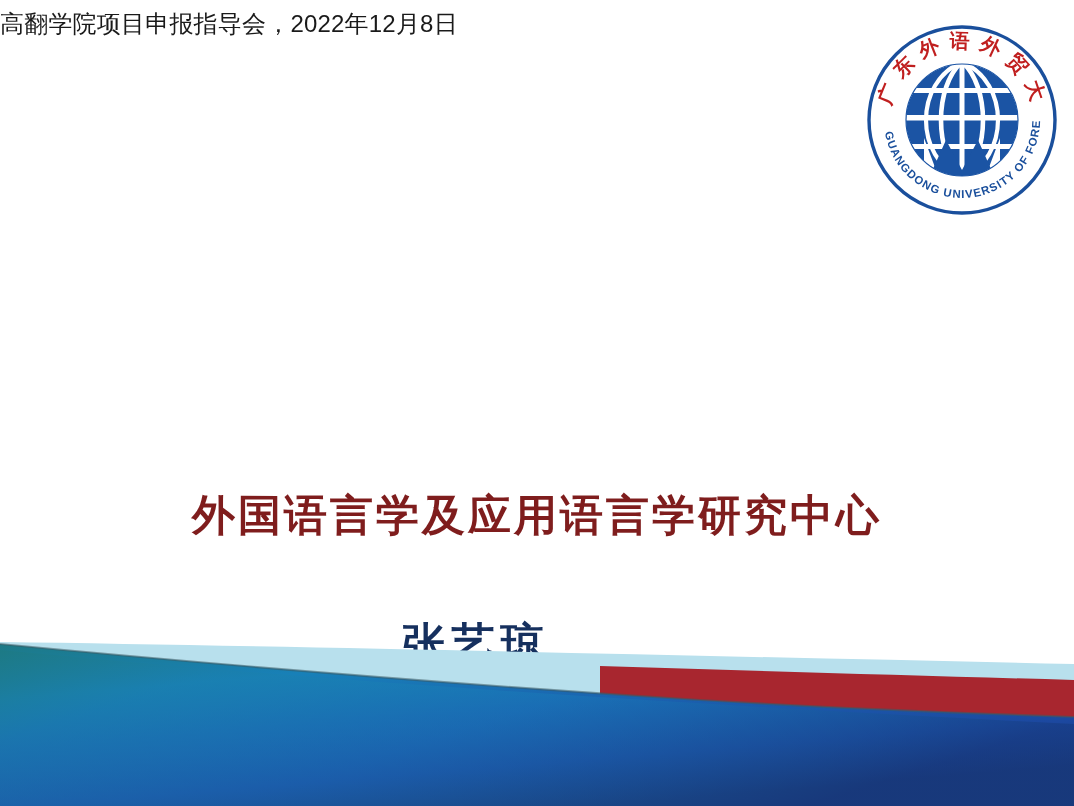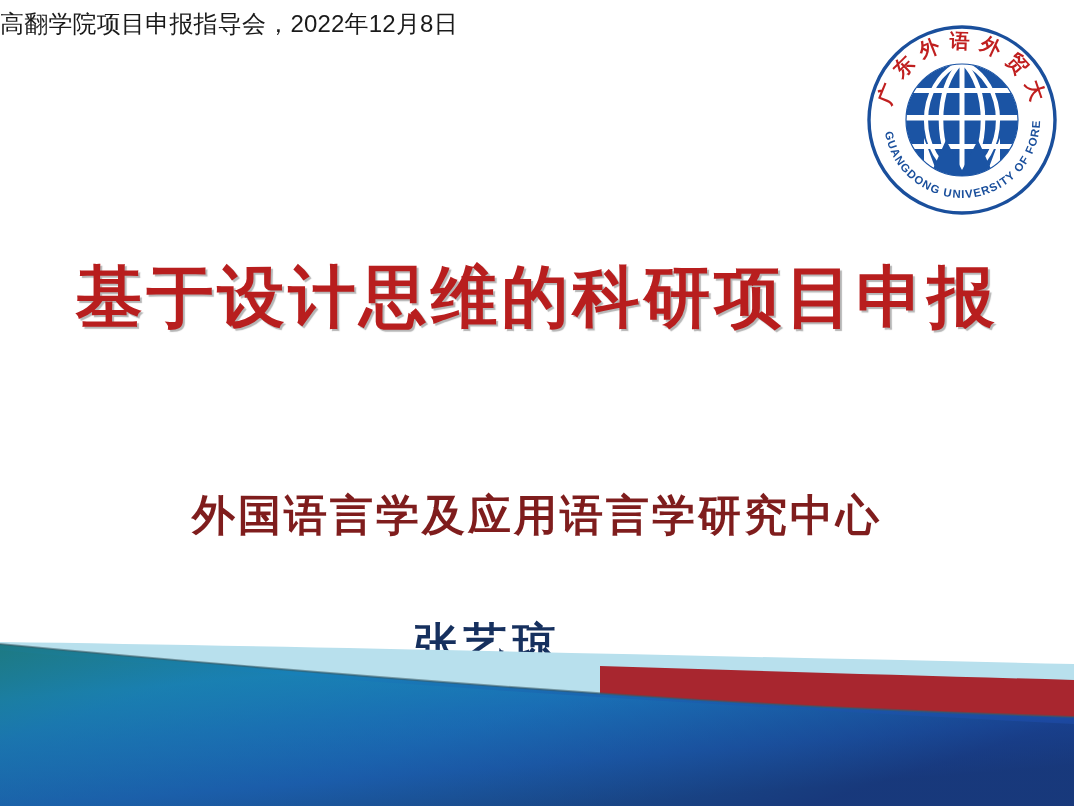--- a/index.html
+++ b/index.html
@@ -84,21 +84,20 @@
     top: 615px;
     width: 952px;
     text-align: center;
     font-size: 43px;
     line-height: 58px;
     font-weight: 700;
     color: #16305e;
     letter-spacing: 6px;
     font-family: "Liberation Serif", "DejaVu Serif", serif;
     white-space: nowrap;
-    padding-left: 12px;
   }
 
   
   .footer-deco {
     position: absolute;
     left: 0;
     bottom: 0;
     width: 1074px;
     height: 190px;
     pointer-events: none;
@@ -146,21 +145,20 @@
       <text font-size="20" font-weight="700" fill="#c01f1f" font-family="'Liberation Serif','DejaVu Serif',serif" letter-spacing="9">
         <textPath href="#arcTop" startOffset="6%">广东外语外贸大学</textPath>
       </text>
 
       <text font-size="11.4" font-weight="700" fill="#1a4f9c" font-family="'Liberation Sans','DejaVu Sans',sans-serif" letter-spacing="1.1">
         <textPath href="#arcBottom" startOffset="5%">GUANGDONG UNIVERSITY OF FOREIGN STUDIES</textPath>
       </text>
     </svg>
   </div>
 
-  <div class="main-title">基于设计思维的科研项目申报</div>
 
   <div class="org-line">外国语言学及应用语言学研究中心</div>
 
   <div class="presenter">张艺琼</div>
 
   <div class="footer-deco">
     <svg viewBox="0 0 1074 190" xmlns="http://www.w3.org/2000/svg" preserveAspectRatio="none" aria-hidden="true">
       <defs>
         <linearGradient id="waveGrad" x1="0" y1="0" x2="0.55" y2="1">
           <stop offset="0%" stop-color="#1d7a85"></stop>

